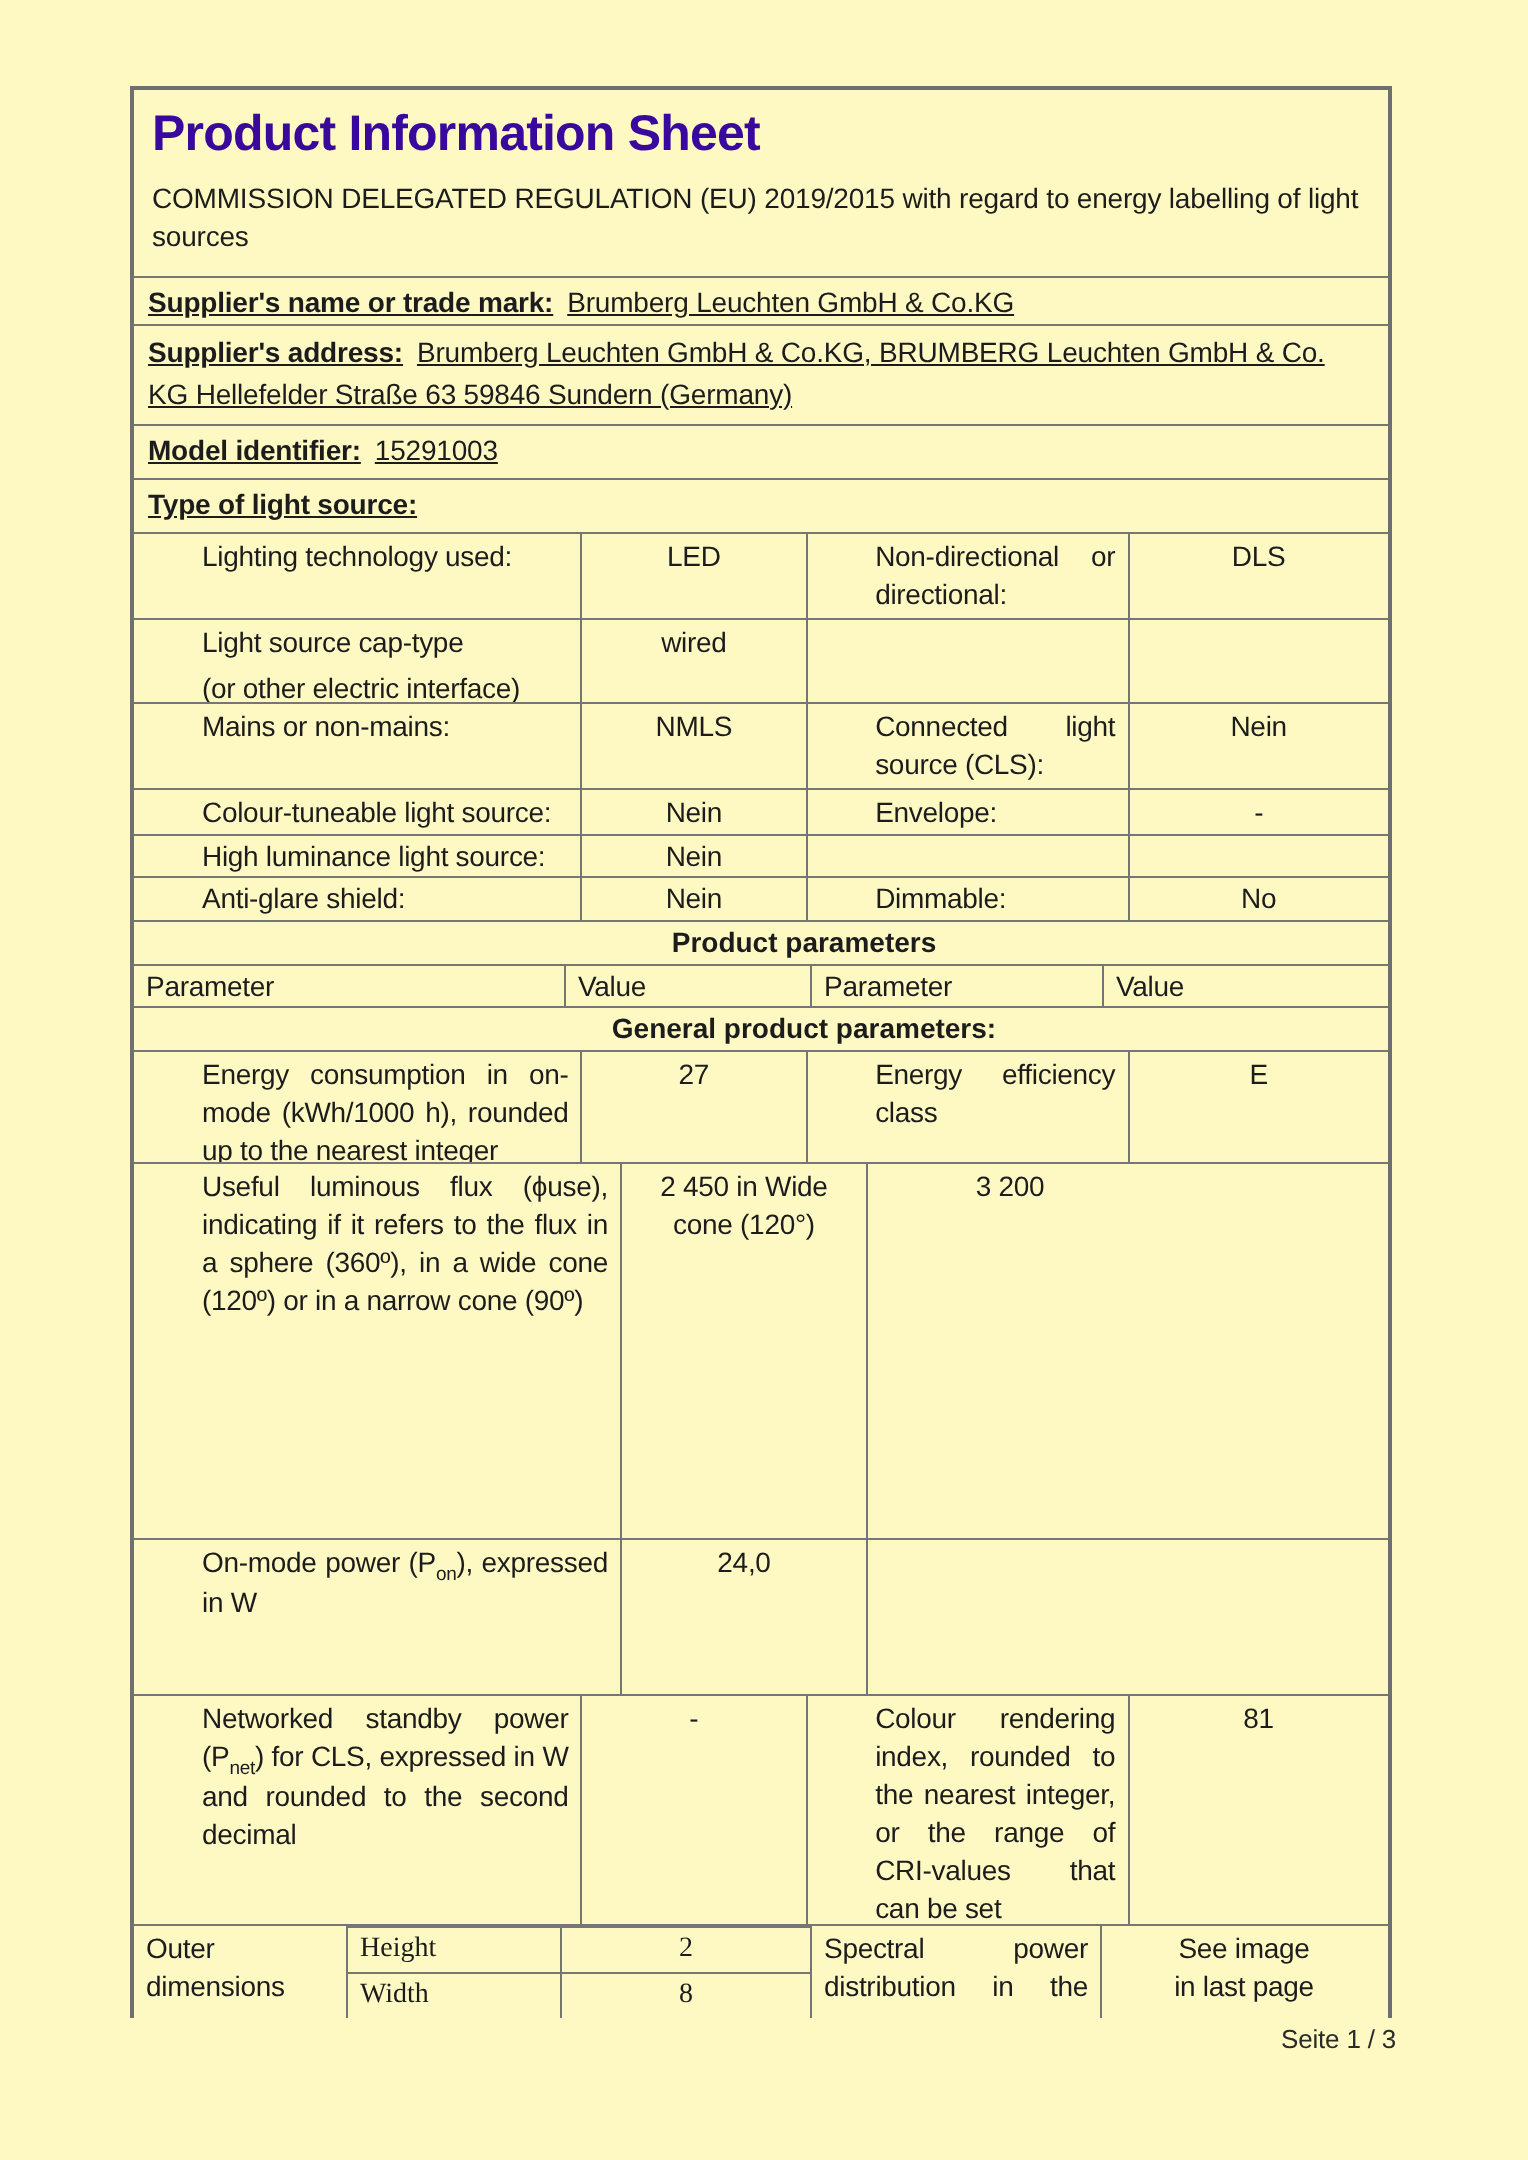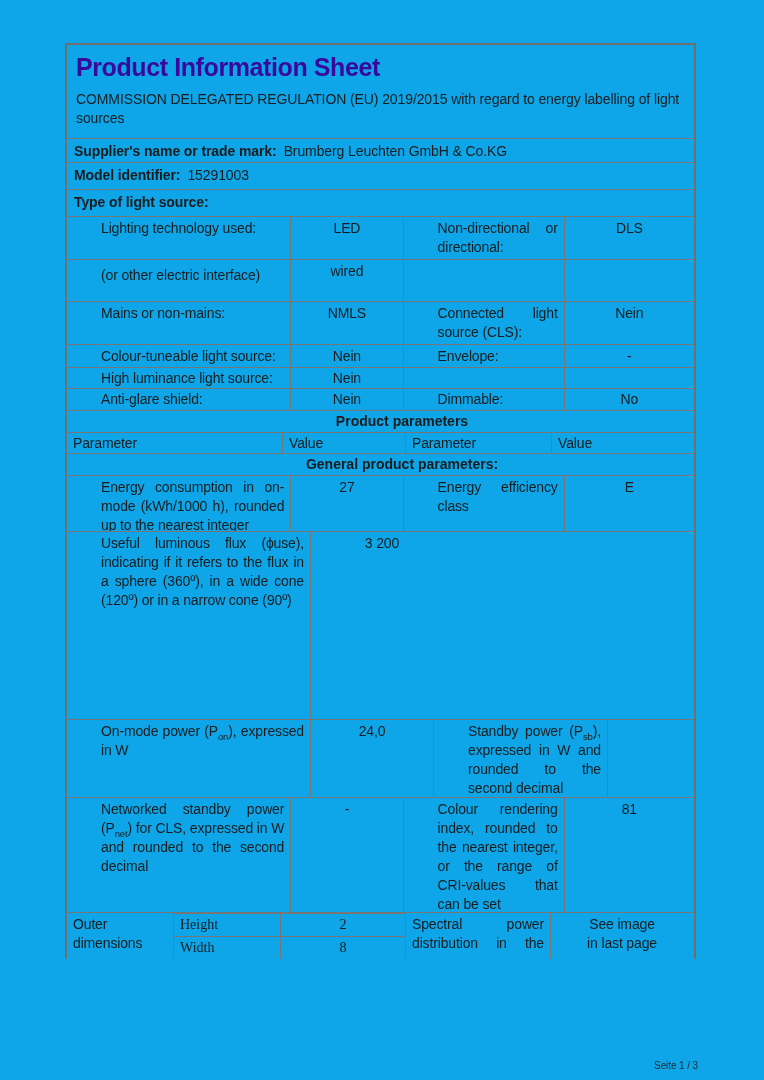--- a/index.html
+++ b/index.html
@@ -1,18 +1,18 @@
 <!DOCTYPE html>
 <html><head>
 <meta charset="utf-8">
 <style>
   * { margin:0; padding:0; box-sizing:border-box; }
   html,body { background:#fff; }
   .page {
-    position:relative; width:764px; height:1080px; background:#0ea5e9;
+    position:relative; width:764px; height:1080px; background:#fef9c3;
     font-family:"Liberation Sans","DejaVu Sans",sans-serif;
     color:#1c1c1c; overflow:hidden;
   }
   .doc {
     position:absolute; left:65px; top:43px; width:631px;
     border:2px solid #6f6f6f; border-bottom:none;
   }
   .sec { border-bottom:1px solid #767676; }
   .row { display:flex; border-bottom:1px solid #767676; overflow:hidden; }
   .cell { overflow:hidden; border-right:1px solid #767676; font-size:14px; line-height:19px; letter-spacing:-0.15px; padding:2px 6px 2px 6px; }
@@ -21,72 +21,76 @@
   .c3 { width:146px; }
   .c4 { width:142px; border-right:none; }
   .p  { text-align:justify;margin-left:28px; }
   .v  { text-align:center; }
   .justify-all { text-align:justify; text-align-last:justify; }
   
   .header-box { height:94px; padding:6px 10px 0 9px; }
   .doc-title { font-size:25px; font-weight:bold; letter-spacing:-0.4px; line-height:32px; }
   .doc-sub { margin-top:7px; font-size:14px; line-height:19px; letter-spacing:-0.1px; }
   
-  .lrow { font-size:14px; line-height:19px; padding:3px 9px 0 7px; letter-spacing:-0.1px; }
+  .lrow { font-size:14px; line-height:19px; padding:3px 9px 0 7px; letter-spacing:-0.1px;text-decoration:underline; }
   .lrow .lab { font-weight:bold; }
   .lrow .val { margin-left:7px; }
   .h24 { height:24px; }
   .h50 { height:50px; line-height:21px; }
   .h27 { height:27px; }
   
   .band { text-align:center; font-weight:bold; font-size:14px; line-height:19px; padding-top:1px;padding-left:43px; }
   
   .dims-label { width:106px; padding:2px 4px 2px 6px; font-size:14px; line-height:19px; letter-spacing:-0.15px; overflow:hidden; }
   .nested { width:233px; height:47px; border:1px solid #767676; margin-bottom:-1px; display:flex; flex-direction:column; }
   .nrow { display:flex; height:22px;font-family:Liberation Serif, serif; }
   .nrow.first { border-bottom:1px solid #767676; height:23px; }
   .nlab { width:107px; border-right:1px solid #767676; padding:1px 6px 0 6px; font-size:14px; line-height:19px; }
   .nval { flex:1; text-align:center; padding-top:1px; font-size:14px; line-height:19px; }
   .gap-line { margin-top:4px; }
   sub { font-size:9.5px; line-height:1; }
-  .footer-note { position:absolute; top:1012px; right:66px; font-size:10px; color:#2a2a2a; letter-spacing:-0.1px;margin-top:48px; }
+  .footer-note { position:absolute; top:1012px; right:66px; font-size:13px; color:#2a2a2a; letter-spacing:-0.1px; }
   .last-row { border-bottom:none; height:46px; }
 </style>
 </head>
 <body>
 
 <div class="page">
   <div class="doc">
 
     <div class="sec header-box">
       <div class="doc-title" style="color: rgb(56, 9, 156);">Product Information Sheet</div>
       <div class="doc-sub">COMMISSION DELEGATED REGULATION (EU) 2019/2015 with regard to energy labelling of light sources</div>
     </div>
 
     <div class="sec lrow h24">
       <span class="lab">Supplier's name or trade mark:</span><span class="val">Brumberg Leuchten GmbH &amp; Co.KG</span>
     </div>
 
+    <div class="sec lrow h50">
+      <span class="lab">Supplier's address:</span><span class="val">Brumberg Leuchten GmbH &amp; Co.KG, BRUMBERG Leuchten GmbH &amp; Co. KG Hellefelder Straße 63 59846 Sundern (Germany)</span>
+    </div>
 
     <div class="sec lrow h27">
       <span class="lab">Model identifier:</span><span class="val">15291003</span>
     </div>
 
     <div class="sec lrow h27">
       <span class="lab">Type of light source:</span>
     </div>
 
     <div class="row" style="height:43px">
       <div class="cell c1 p">Lighting technology used:</div>
       <div class="cell c2 v">LED</div>
       <div class="cell c3 p">Non-directional or directional:</div>
       <div class="cell c4 v">DLS</div>
     </div>
     <div class="row" style="height:42px">
       <div class="cell c1 p">
+        <div>Light source cap-type</div>
         <div class="gap-line">(or other electric interface)</div>
       </div>
       <div class="cell c2 v">wired</div>
       <div class="cell c3 p"></div>
       <div class="cell c4 v"></div>
     </div>
     <div class="row" style="height:43px">
       <div class="cell c1 p">Mains or non-mains:</div>
       <div class="cell c2 v">NMLS</div>
       <div class="cell c3 p">Connected light source (CLS):</div>
@@ -124,27 +128,30 @@
 
     <div class="row" style="height:56px">
       <div class="cell c1 p">Energy consumption in on-mode (kWh/1000 h), rounded up to the nearest integer</div>
       <div class="cell c2 v">27</div>
       <div class="cell c3 p">Energy efficiency class</div>
       <div class="cell c4 v">E</div>
     </div>
 
     <div class="row" style="height:188px">
       <div class="cell c1 p">Useful luminous flux (ϕuse), indicating if it refers to the flux in a sphere (360º), in a wide cone (120º) or in a narrow cone (90º)</div>
+      <div class="cell c2 v">
+        <div>2 450 in Wide</div>
+        <div>cone (120°)</div>
+      </div>
       <div class="cell c4 v">3 200</div>
     </div>
 
     <div class="row" style="height:78px">
       <div class="cell c1 p"><span>On-mode power (P</span><sub>on</sub><span>), expressed in W</span></div>
       <div class="cell c2 v">24,0</div>
-      <div class="cell c3 p"><span>Standby power (P</span><sub>sb</sub><span>), expressed in W and rounded to the second decimal</span></div>
     </div>
 
     <div class="row" style="height:115px">
       <div class="cell c1 p"><span>Networked standby power (P</span><sub>net</sub><span>) for CLS, expressed in W and rounded to the second decimal</span></div>
       <div class="cell c2 v">-</div>
       <div class="cell c3 p">Colour rendering index, rounded to the nearest integer, or the range of CRI-values that can be set</div>
       <div class="cell c4 v">81</div>
     </div>
 
     <div class="row last-row">

